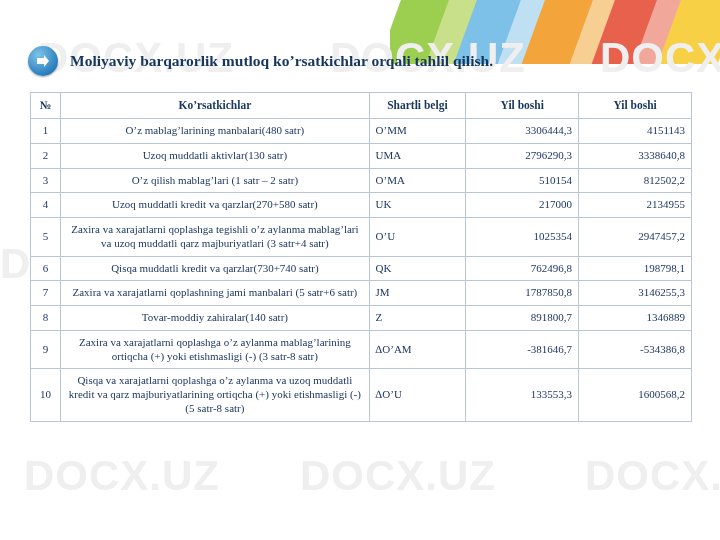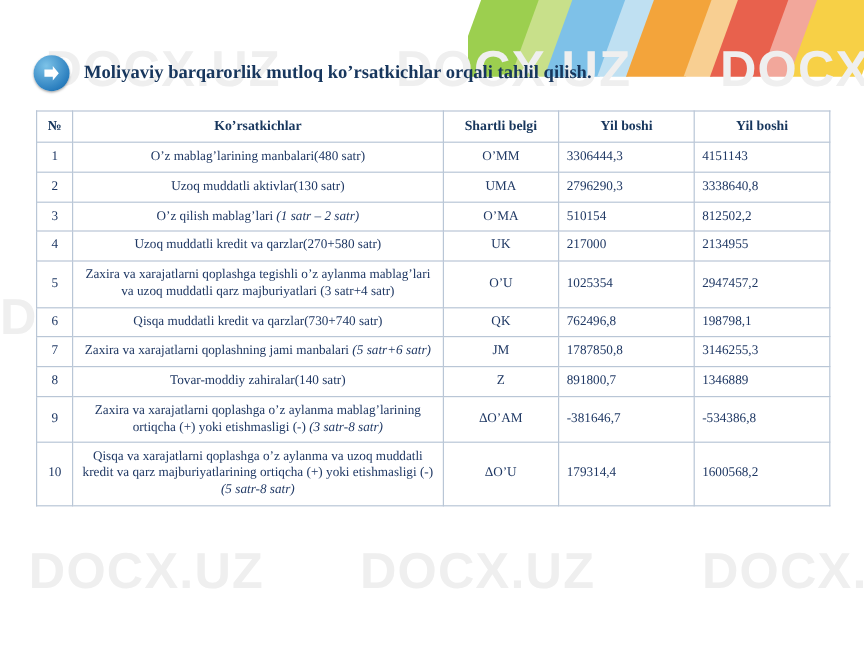--- a/index.html
+++ b/index.html
@@ -46,26 +46,26 @@
       font-size:11.5px;padding:6px 4px;line-height:1.15;}
   .col-n{width:30px;}
   .col-name{width:306px;}
   .col-belgi{width:96px;}
   .col-y1{width:112px;}
   .col-y2{width:112px;}
 
   table.main tbody td{font-size:11px;padding:5px 6px;color:#1f3864;line-height:1.25;}
   td.num{text-align:center;color:#17365d;font-size:11.5px;}
   td.nm{text-align:center;color:#17365d;}
-  td.belgi{text-align:center;color:#17365d;font-size:11.5px;}
-  td.val{text-align:left;font-size:11.5px;}
+  td.belgi{color:#17365d;font-size:11.5px;}
+  td.val{text-align:right;font-size:11.5px;}
   .v-green{color:#1f9c3a;font-weight:normal;}
   .v-orange{color:#c8671c;}
   .v-blue{color:#17365d;}
-  .ital{font-style:italic;}
+  .ital{}
   .hdr-sep{border-bottom:2px solid #b9c6d6;}
 </style>
 </head>
 <body>
 
 <div class="ribbon">
   <i class="r1"></i>
     <i class="r2"></i>
     <i class="r3"></i>
     <i class="r4"></i>
@@ -172,17 +172,17 @@
       <td class="num">9</td>
       <td class="nm"><span>Zaxira va xarajatlarni qoplashga o’z aylanma mablag’larining ortiqcha (+) yoki etishmasligi (-) </span><span class="ital">(3 satr-8 satr)</span></td>
       <td class="belgi">∆O’AM</td>
       <td class="val v-green">-381646,7</td>
       <td class="val v-orange">-534386,8</td>
     </tr>
     <tr>
       <td class="num">10</td>
       <td class="nm"><span>Qisqa va xarajatlarni qoplashga o’z aylanma va uzoq muddatli kredit  va qarz majburiyatlarining ortiqcha (+) yoki etishmasligi (-) </span><span class="ital">(5 satr-8 satr)</span></td>
       <td class="belgi">∆O’U</td>
-      <td class="val v-green">179314,4</td>
+      <td class="val v-green">133553,3</td>
       <td class="val v-orange">1600568,2</td>
     </tr>
   </tbody>
 </table>
 
 </body></html>

